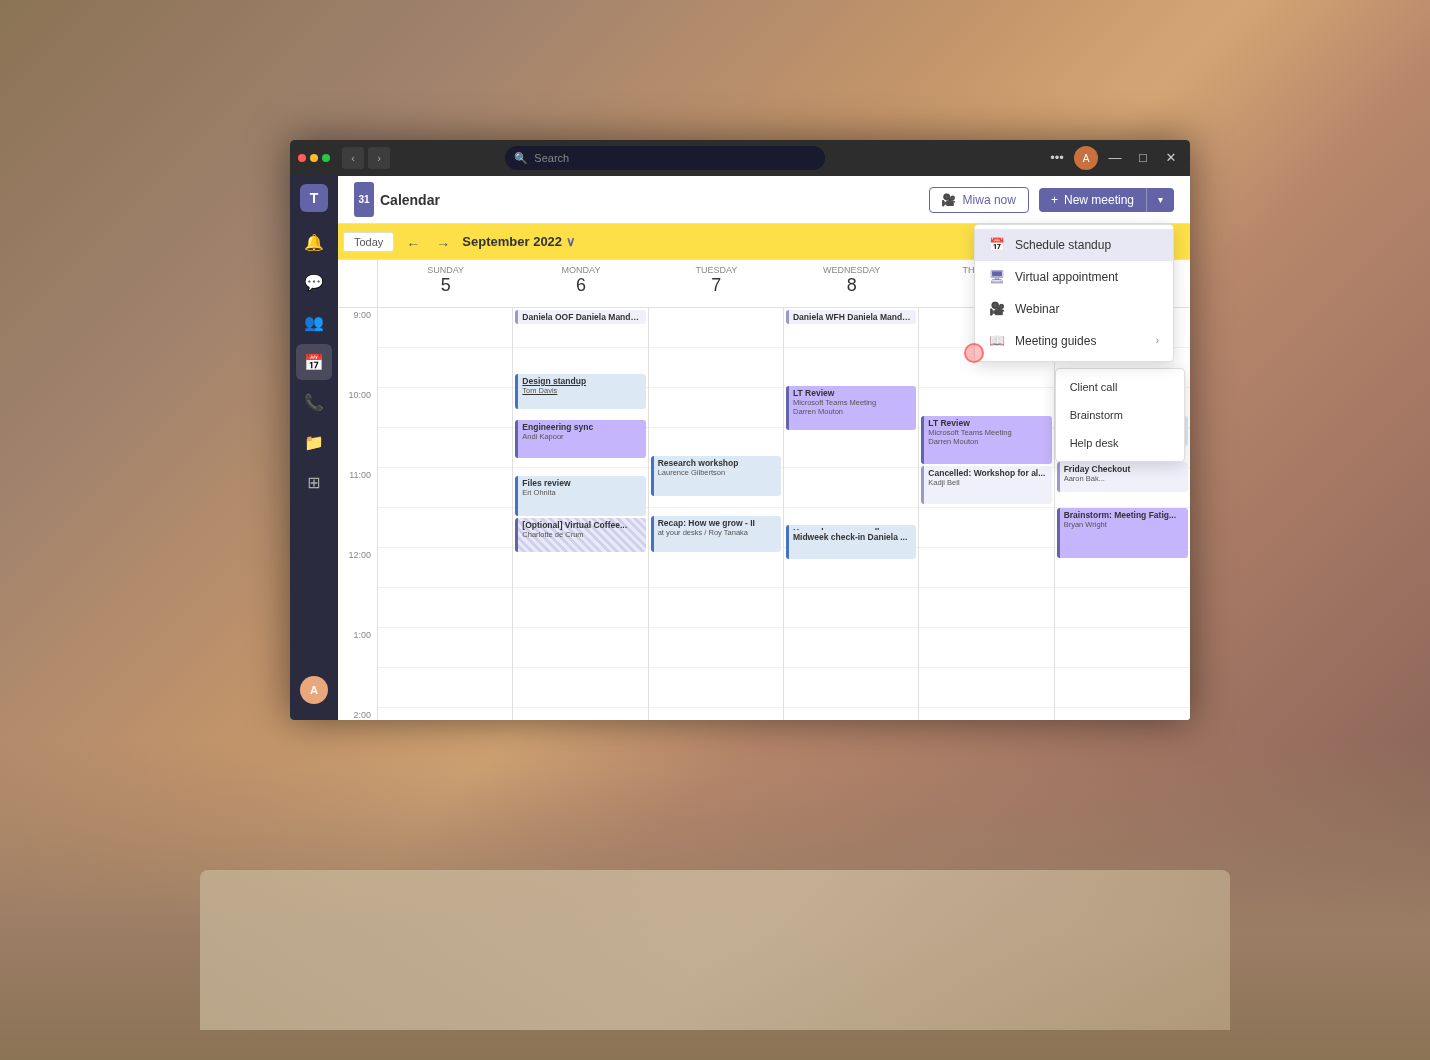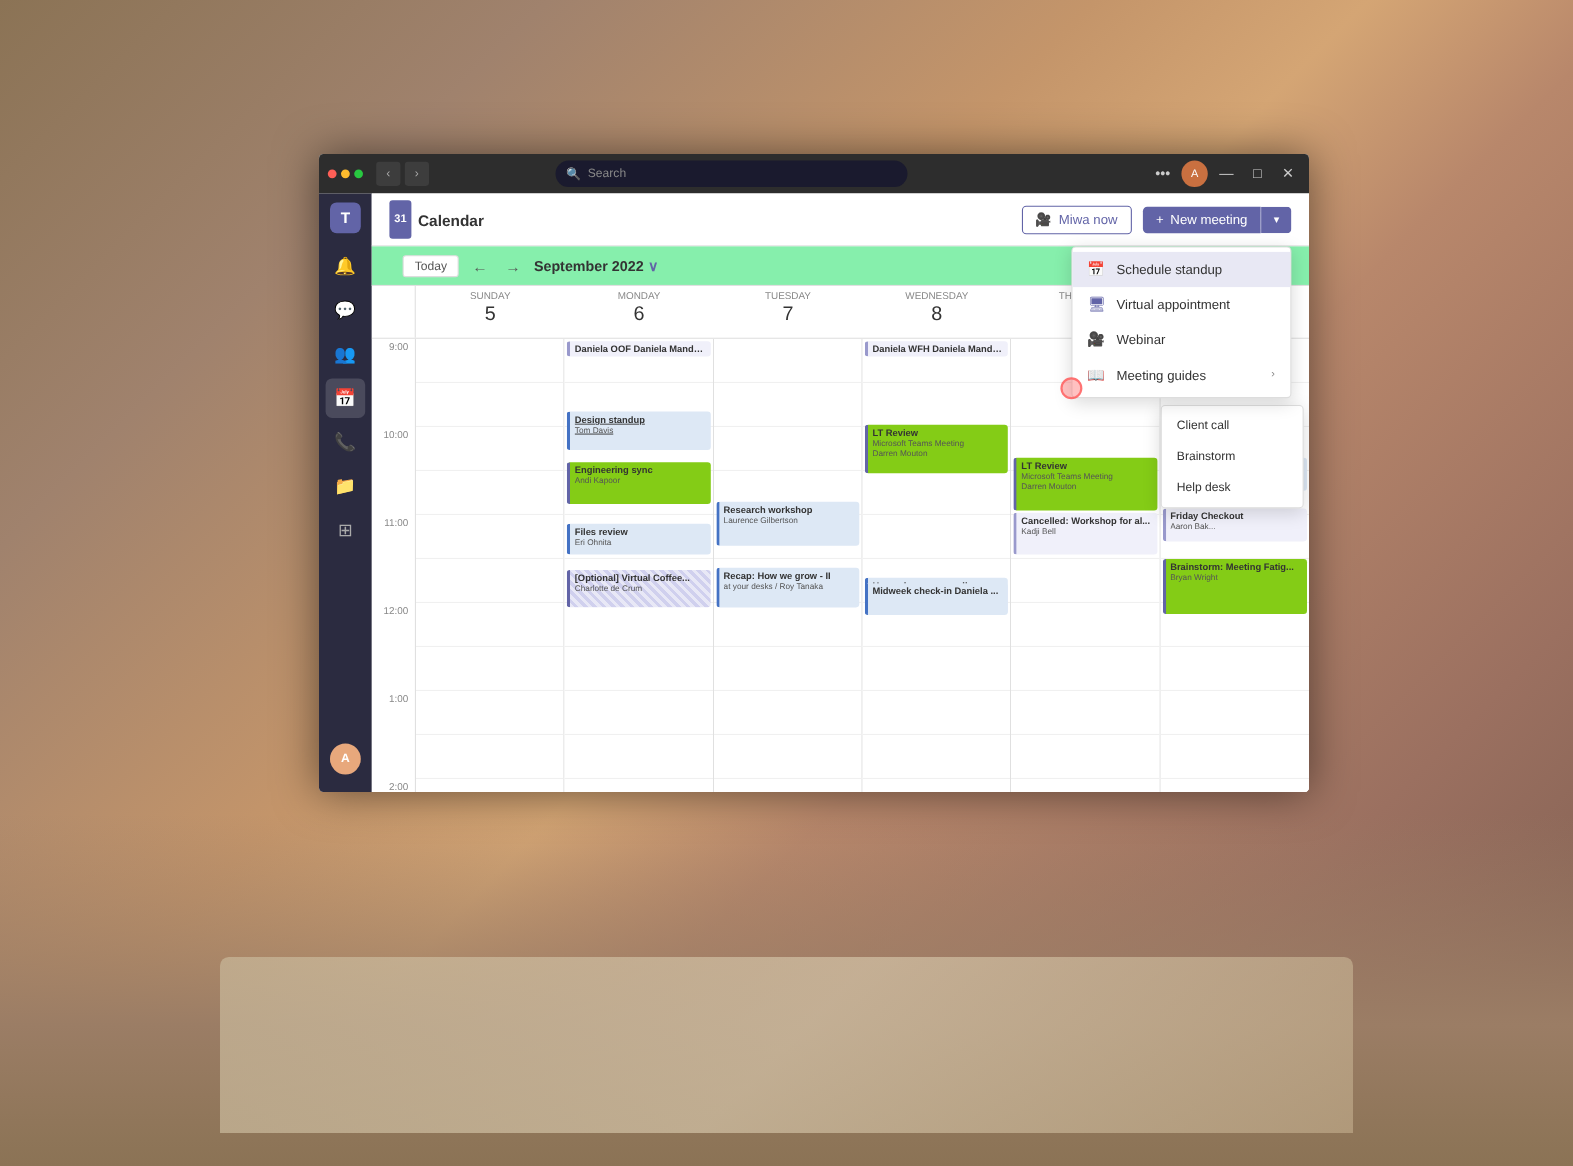--- a/index.html
+++ b/index.html
@@ -258,22 +258,22 @@
       font-size: 13px;
     }
     .dropdown-item-chevron {
       margin-left: auto;
       color: #888;
       font-size: 10px;
     }
 
     
     .calendar-nav {
-      background: #86efac;
-      padding: 6px 28px;
+      background: #fde047;
+      padding: 6px 5px;
       display: flex;
       align-items: center;
       gap: 8px;
       border-bottom: 1px solid #e0e0e0;
       height: 36px;
     }
     .today-btn {
       padding: 3px 10px;
       border: 1px solid #ddd;
       background: white;
@@ -389,21 +389,21 @@
       border-left: 3px solid #6264a7;
       border-radius: 3px;
       padding: 2px 4px;
       font-size: 9px;
       color: #333;
       overflow: hidden;
       cursor: pointer;
       z-index: 1;
     }
     .event.blue { background: #dde8f5; border-left-color: #4472c4; }
-    .event.purple { background: #84cc16; border-left-color: #6264a7; }
+    .event.purple { background: #c4b5fd; border-left-color: #6264a7; }
     .event.light { background: #f0f0fa; border-left-color: #9999cc; }
     .event.striped {
       background: repeating-linear-gradient(
         45deg,
         #e8e8f6,
         #e8e8f6 3px,
         #d0d0ee 3px,
         #d0d0ee 6px
       );
       border-left-color: #6264a7;
@@ -650,21 +650,21 @@
               <div class="event-title">Daniela OOF Daniela Mandera</div>
             </div>
             <div class="event blue" style="top:66px;height:35px;text-decoration:underline;">
               <div class="event-title">Design standup</div>
               <div class="event-sub">Tom Davis</div>
             </div>
             <div class="event purple" style="top:112px;height:38px;">
               <div class="event-title">Engineering sync</div>
               <div class="event-sub">Andi Kapoor</div>
             </div>
-            <div class="event blue" style="top:168px;height:28px;">
+            <div class="event blue" style="top:168px;height:40px;">
               <div class="event-title">Files review</div>
               <div class="event-sub">Eri Ohnita</div>
             </div>
             <div class="event striped" style="top:210px;height:34px;">
               <div class="event-title">[Optional] Virtual Coffee...</div>
               <div class="event-sub">Charlotte de Crum</div>
             </div>
           </div>
 
           <div class="day-column" style="position:relative;">

